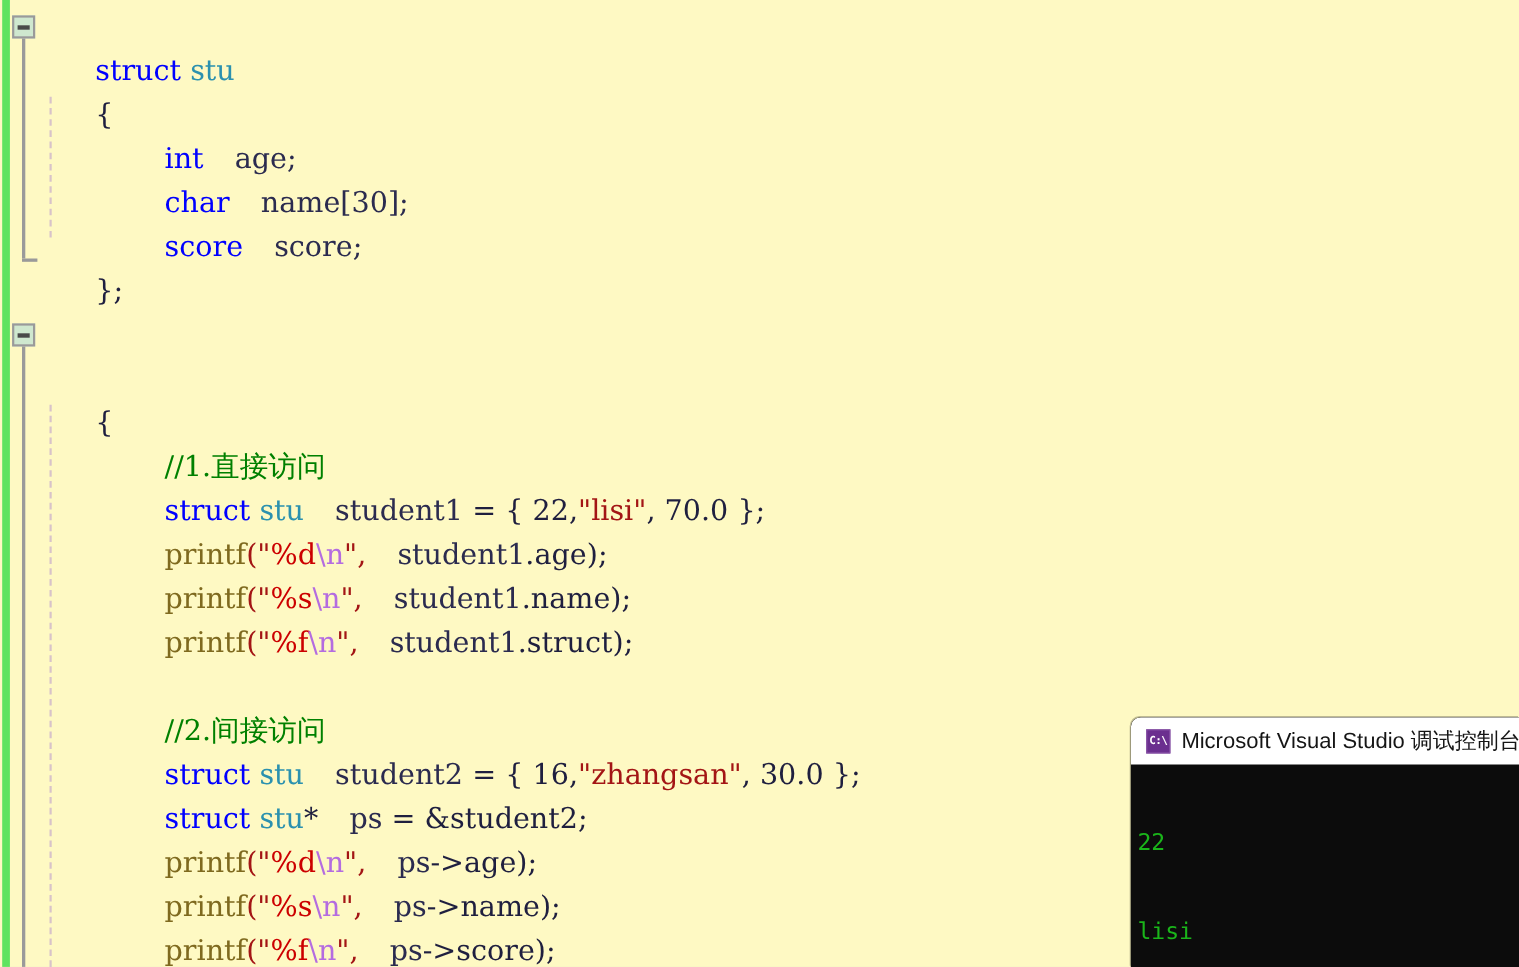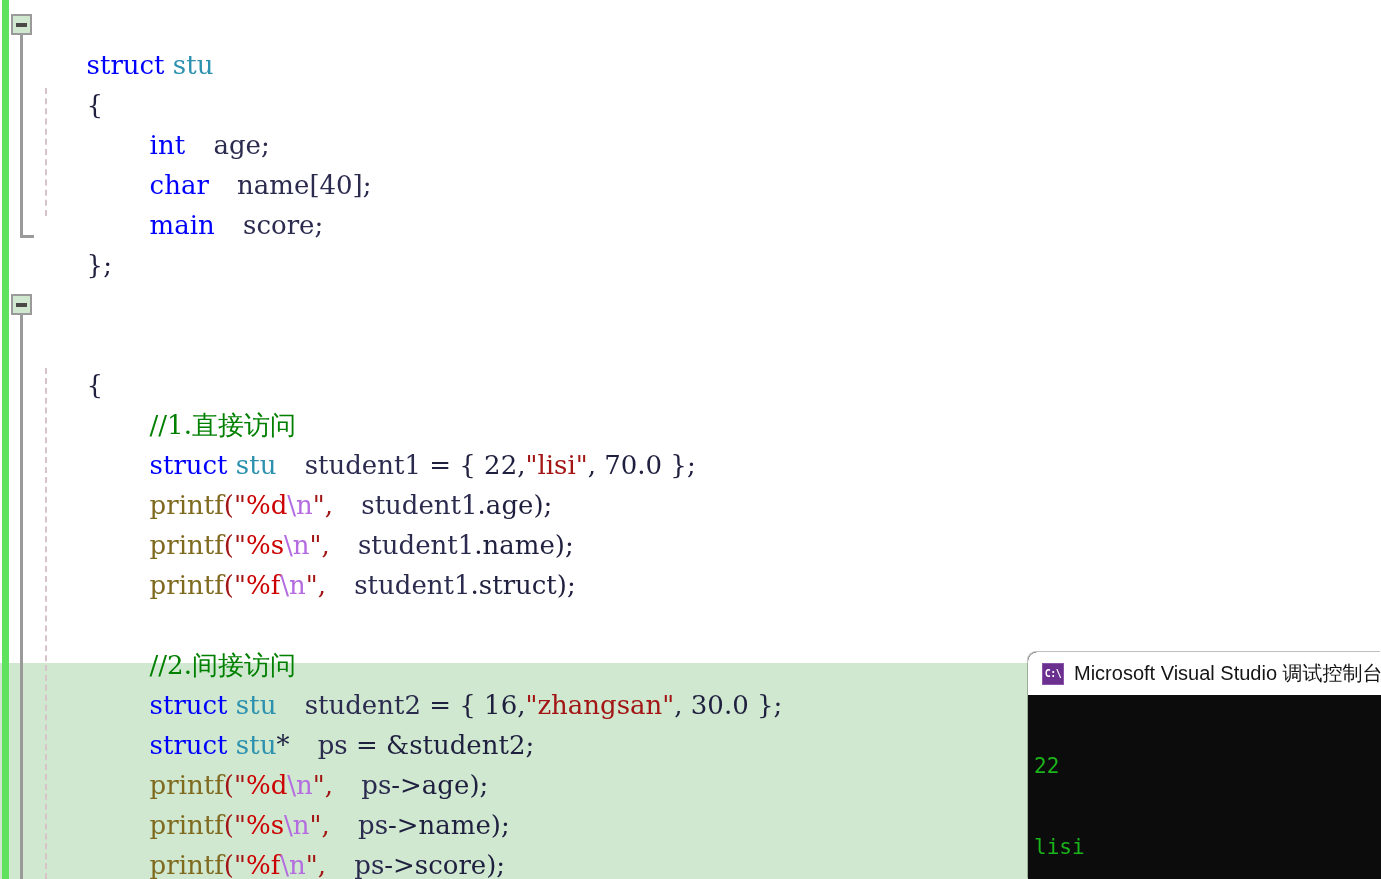--- a/index.html
+++ b/index.html
@@ -24,22 +24,22 @@
     width: 7px;
     height: 879px;
     background: #5fe35f;
   }
 
   
   .editor {
     position: absolute;
     left: 0; top: 0;
     width: 1381px;
-    height: 663px;
-    background: #ffffff;
+    height: 879px;
+    background: #fef9c3;
   }
 
   
   .line {
     position: absolute;
     left: 0;
     height: 40px;
     line-height: 40px;
     white-space: pre;
     font-family: "DejaVu Serif", "Liberation Serif", serif;
@@ -177,25 +177,25 @@
 
     <div class="line" style="left:37px; top:45px;">
       <span class="punct">{</span>
     </div>
 
     <div class="line" style="left:100px; top:85px;">
       <span class="kw">int</span><span class="plain"> </span><span class="ident">age;</span>
     </div>
 
     <div class="line" style="left:100px; top:125px;">
-      <span class="kw">char</span><span class="plain"> </span><span class="ident">name[40];</span>
+      <span class="kw">char</span><span class="plain"> </span><span class="ident">name[30];</span>
     </div>
 
     <div class="line" style="left:100px; top:165px;">
-      <span class="kw">main</span><span class="plain"> </span><span class="ident">score;</span>
+      <span class="kw">score</span><span class="plain"> </span><span class="ident">score;</span>
     </div>
 
     <div class="line" style="left:37px; top:205px;">
       <span class="punct">};</span>
     </div>
 
 
     <div class="line" style="left:37px; top:325px;">
       <span class="punct">{</span>
     </div>

